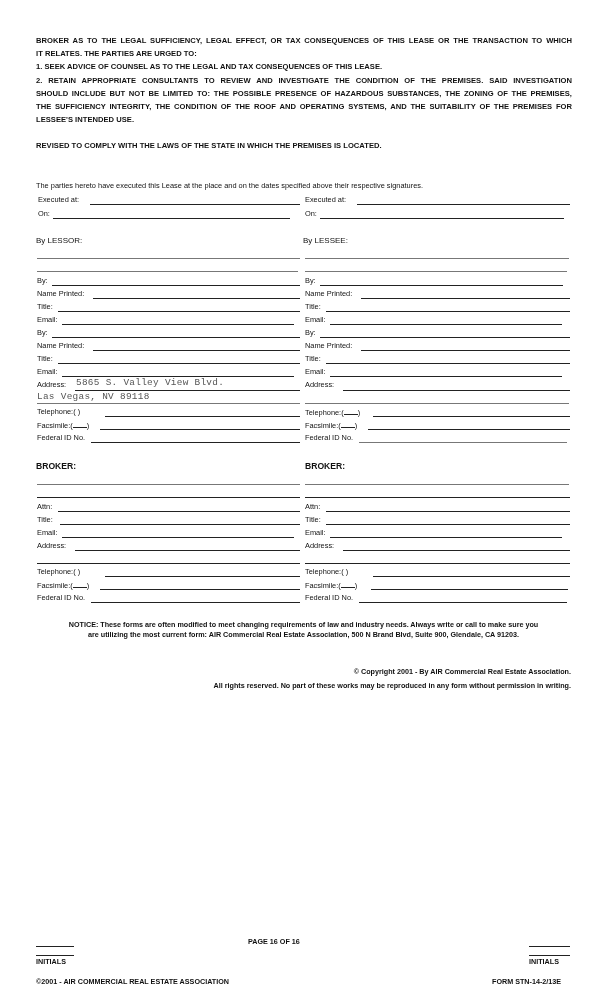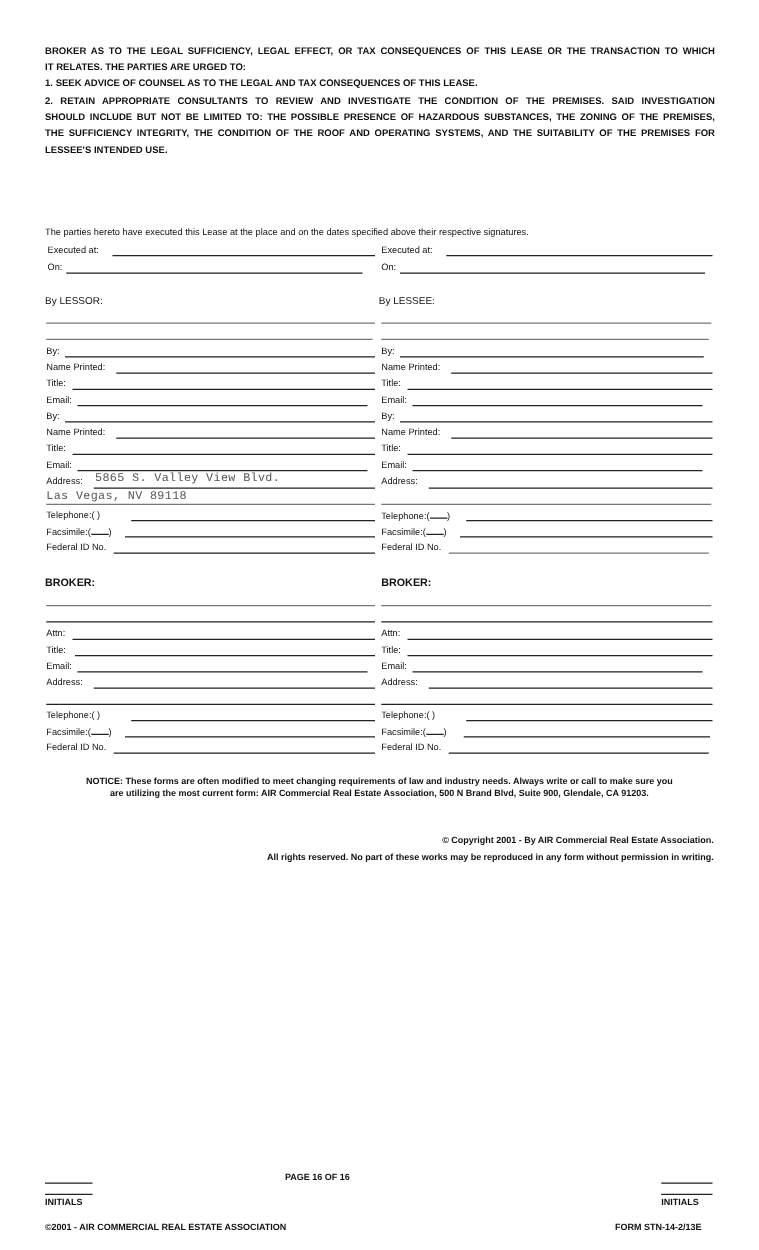--- a/index.html
+++ b/index.html
@@ -32,20 +32,21 @@
   <span class="ln just">BROKER AS TO THE LEGAL SUFFICIENCY, LEGAL EFFECT, OR TAX CONSEQUENCES OF THIS LEASE OR THE TRANSACTION TO WHICH</span>
   <span class="ln">IT RELATES.  THE PARTIES ARE URGED TO:</span>
   <span class="ln">1.  SEEK ADVICE OF COUNSEL AS TO THE LEGAL AND TAX CONSEQUENCES OF THIS LEASE.</span>
   <span class="ln just">2.   RETAIN APPROPRIATE CONSULTANTS TO REVIEW AND INVESTIGATE THE CONDITION OF THE PREMISES.   SAID INVESTIGATION</span>
   <span class="ln just">SHOULD INCLUDE BUT NOT BE LIMITED TO: THE POSSIBLE PRESENCE OF HAZARDOUS SUBSTANCES, THE ZONING OF THE PREMISES,</span>
   <span class="ln just">THE SUFFICIENCY INTEGRITY, THE CONDITION OF THE ROOF AND OPERATING SYSTEMS, AND THE SUITABILITY OF THE PREMISES FOR</span>
   <span class="ln">LESSEE'S INTENDED USE.</span>
 </div>
 
 <div class="para" style="top:139px;">
+  <span class="ln">REVISED TO COMPLY WITH THE LAWS OF THE STATE IN WHICH THE PREMISES IS LOCATED.</span>
 </div>
 
 <div class="lbl small" style="left:36px; top:181px;">The parties hereto have executed this Lease at the place and on the dates specified above their respective signatures.</div>
 
 <div class="lbl" style="left:38px; top:195px;">Executed  at:</div>
 <div class="hline" style="left:90px; width:210px; top:204px;"></div>
 <div class="lbl" style="left:38px; top:209px;">On:</div>
 <div class="hline" style="left:53px; width:237px; top:218px;"></div>
 
 <div class="lbl" style="left:305px; top:195px;">Executed  at:</div>
@@ -162,20 +163,20 @@
   <div>are utilizing the most current form:  AIR Commercial Real Estate Association,  500 N Brand Blvd, Suite 900, Glendale, CA 91203.</div>
 </div>
 
 <div class="copy" style="top:667px;">© Copyright 2001 - By AIR Commercial Real Estate Association.</div>
 <div class="copy" style="top:681px;">All rights reserved. No part of these works may be reproduced in any form without permission in writing.</div>
 
 <div class="hline" style="left:36px; width:38px; top:946px;"></div>
 <div class="hline" style="left:36px; width:38px; top:955px;"></div>
 <div class="foot" style="left:36px; top:957px;">INITIALS</div>
 
-<div class="foot" style="left:228px; top:937px;">PAGE 16 OF 16</div>
+<div class="foot" style="left:248px; top:937px;">PAGE 16 OF 16</div>
 
 <div class="hline" style="left:529px; width:41px; top:946px;"></div>
 <div class="hline" style="left:529px; width:41px; top:955px;"></div>
 <div class="foot" style="left:529px; top:957px;">INITIALS</div>
 
 <div class="foot" style="left:36px; top:977px;">©2001 - AIR COMMERCIAL REAL ESTATE ASSOCIATION</div>
 <div class="foot" style="left:492px; top:977px;">FORM STN-14-2/13E</div>
 
 </body></html>

